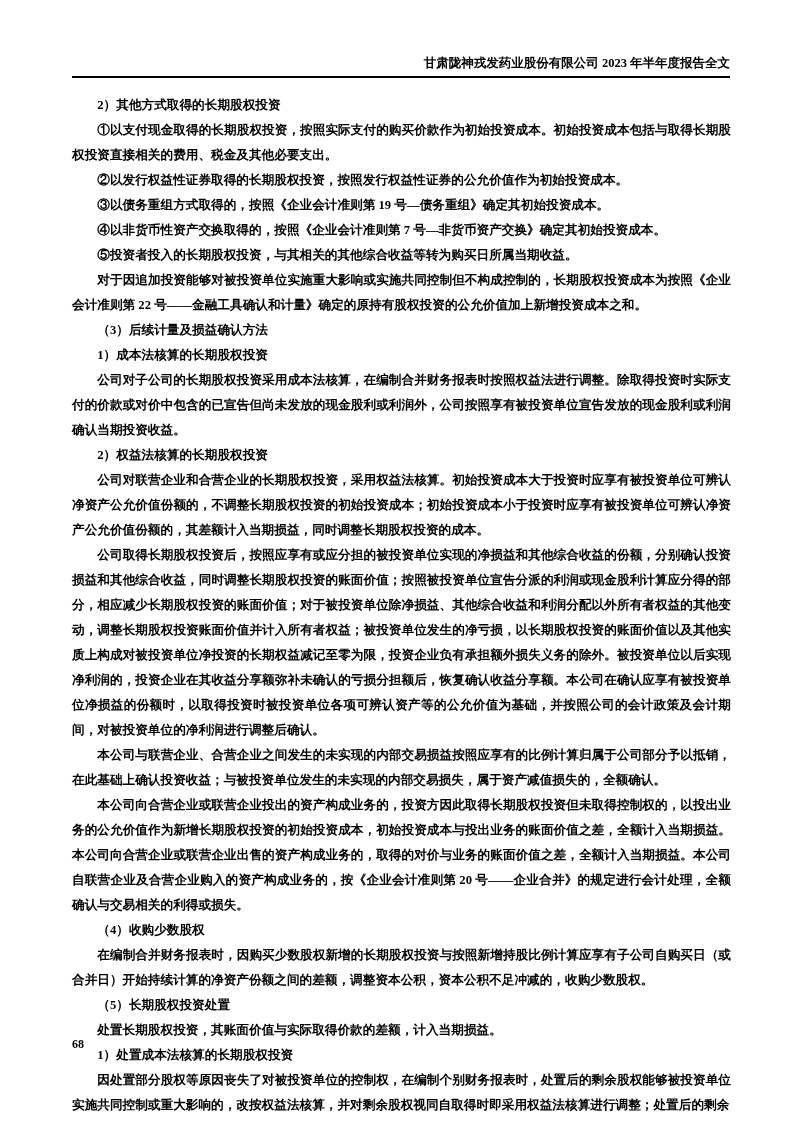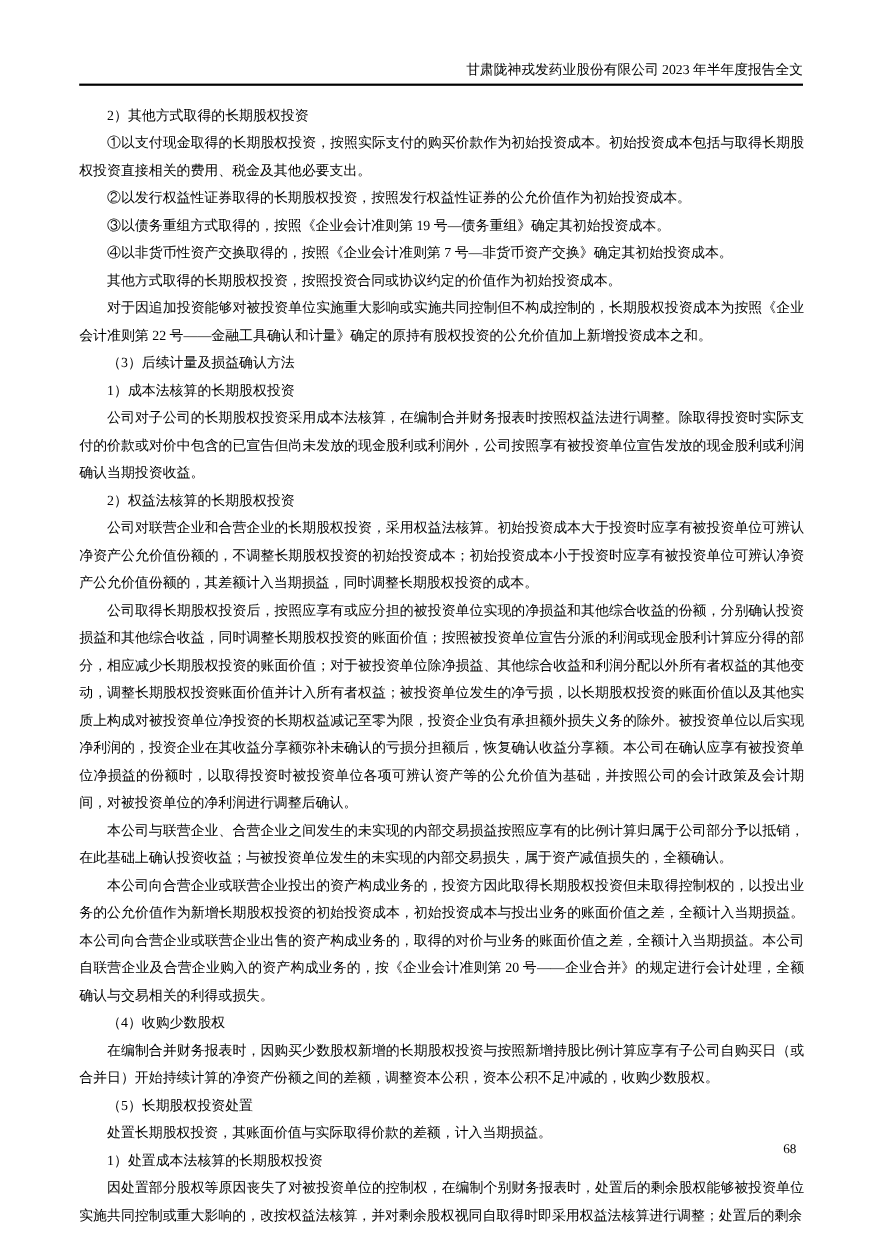--- a/index.html
+++ b/index.html
@@ -10,20 +10,21 @@
     height: 1122px;
     overflow: hidden;
   }
   .page {
     position: relative;
     width: 793px;
     height: 1122px;
     background: #ffffff;
     color: #000000;
     font-family: "Liberation Serif", "DejaVu Serif", serif;
+    font-weight: bold;
   }
   .header {
     position: absolute;
     top: 54px;
     left: 72px;
     width: 658px;
     text-align: right;
     font-size: 12.5px;
     line-height: 18px;
     padding-bottom: 4px;
@@ -45,42 +46,42 @@
     padding: 0;
   }
   .body-text p.indent {
     text-indent: 2em;
   }
   .footer {
     position: absolute;
     top: 1036px;
     left: 72px;
     width: 652px;
-    text-align: right;
+    text-align: left;
     font-size: 12px;
     line-height: 16px;
   }
 </style>
 </head>
 <body>
 
 <div class="page">
 
   <div class="header">
     <span>甘肃陇神戎发药业股份有限公司 2023 年半年度报告全文</span>
   </div>
 
   <div class="body-text">
 
       <p class="indent">2）其他方式取得的长期股权投资</p>
       <p class="indent">①以支付现金取得的长期股权投资，按照实际支付的购买价款作为初始投资成本。初始投资成本包括与取得长期股权投资直接相关的费用、税金及其他必要支出。</p>
       <p class="indent">②以发行权益性证券取得的长期股权投资，按照发行权益性证券的公允价值作为初始投资成本。</p>
       <p class="indent">③以债务重组方式取得的，按照《企业会计准则第 19 号—债务重组》确定其初始投资成本。</p>
       <p class="indent">④以非货币性资产交换取得的，按照《企业会计准则第 7 号—非货币资产交换》确定其初始投资成本。</p>
-      <p class="indent">其他方式取得的长期股权投资，按照投资合同或协议约定的价值作为初始投资成本。</p>
+      <p class="indent">⑤投资者投入的长期股权投资，与其相关的其他综合收益等转为购买日所属当期收益。</p>
       <p class="indent">对于因追加投资能够对被投资单位实施重大影响或实施共同控制但不构成控制的，长期股权投资成本为按照《企业会计准则第 22 号——金融工具确认和计量》确定的原持有股权投资的公允价值加上新增投资成本之和。</p>
       <p class="indent">（3）后续计量及损益确认方法</p>
       <p class="indent">1）成本法核算的长期股权投资</p>
       <p class="indent">公司对子公司的长期股权投资采用成本法核算，在编制合并财务报表时按照权益法进行调整。除取得投资时实际支付的价款或对价中包含的已宣告但尚未发放的现金股利或利润外，公司按照享有被投资单位宣告发放的现金股利或利润确认当期投资收益。</p>
       <p class="indent">2）权益法核算的长期股权投资</p>
       <p class="indent">公司对联营企业和合营企业的长期股权投资，采用权益法核算。初始投资成本大于投资时应享有被投资单位可辨认净资产公允价值份额的，不调整长期股权投资的初始投资成本；初始投资成本小于投资时应享有被投资单位可辨认净资产公允价值份额的，其差额计入当期损益，同时调整长期股权投资的成本。</p>
       <p class="indent">公司取得长期股权投资后，按照应享有或应分担的被投资单位实现的净损益和其他综合收益的份额，分别确认投资损益和其他综合收益，同时调整长期股权投资的账面价值；按照被投资单位宣告分派的利润或现金股利计算应分得的部分，相应减少长期股权投资的账面价值；对于被投资单位除净损益、其他综合收益和利润分配以外所有者权益的其他变动，调整长期股权投资账面价值并计入所有者权益；被投资单位发生的净亏损，以长期股权投资的账面价值以及其他实质上构成对被投资单位净投资的长期权益减记至零为限，投资企业负有承担额外损失义务的除外。被投资单位以后实现净利润的，投资企业在其收益分享额弥补未确认的亏损分担额后，恢复确认收益分享额。本公司在确认应享有被投资单位净损益的份额时，以取得投资时被投资单位各项可辨认资产等的公允价值为基础，并按照公司的会计政策及会计期间，对被投资单位的净利润进行调整后确认。</p>
       <p class="indent">本公司与联营企业、合营企业之间发生的未实现的内部交易损益按照应享有的比例计算归属于公司部分予以抵销，在此基础上确认投资收益；与被投资单位发生的未实现的内部交易损失，属于资产减值损失的，全额确认。</p>
       <p class="indent">本公司向合营企业或联营企业投出的资产构成业务的，投资方因此取得长期股权投资但未取得控制权的，以投出业务的公允价值作为新增长期股权投资的初始投资成本，初始投资成本与投出业务的账面价值之差，全额计入当期损益。本公司向合营企业或联营企业出售的资产构成业务的，取得的对价与业务的账面价值之差，全额计入当期损益。本公司自联营企业及合营企业购入的资产构成业务的，按《企业会计准则第 20 号——企业合并》的规定进行会计处理，全额确认与交易相关的利得或损失。</p>
       <p class="indent">（4）收购少数股权</p>

